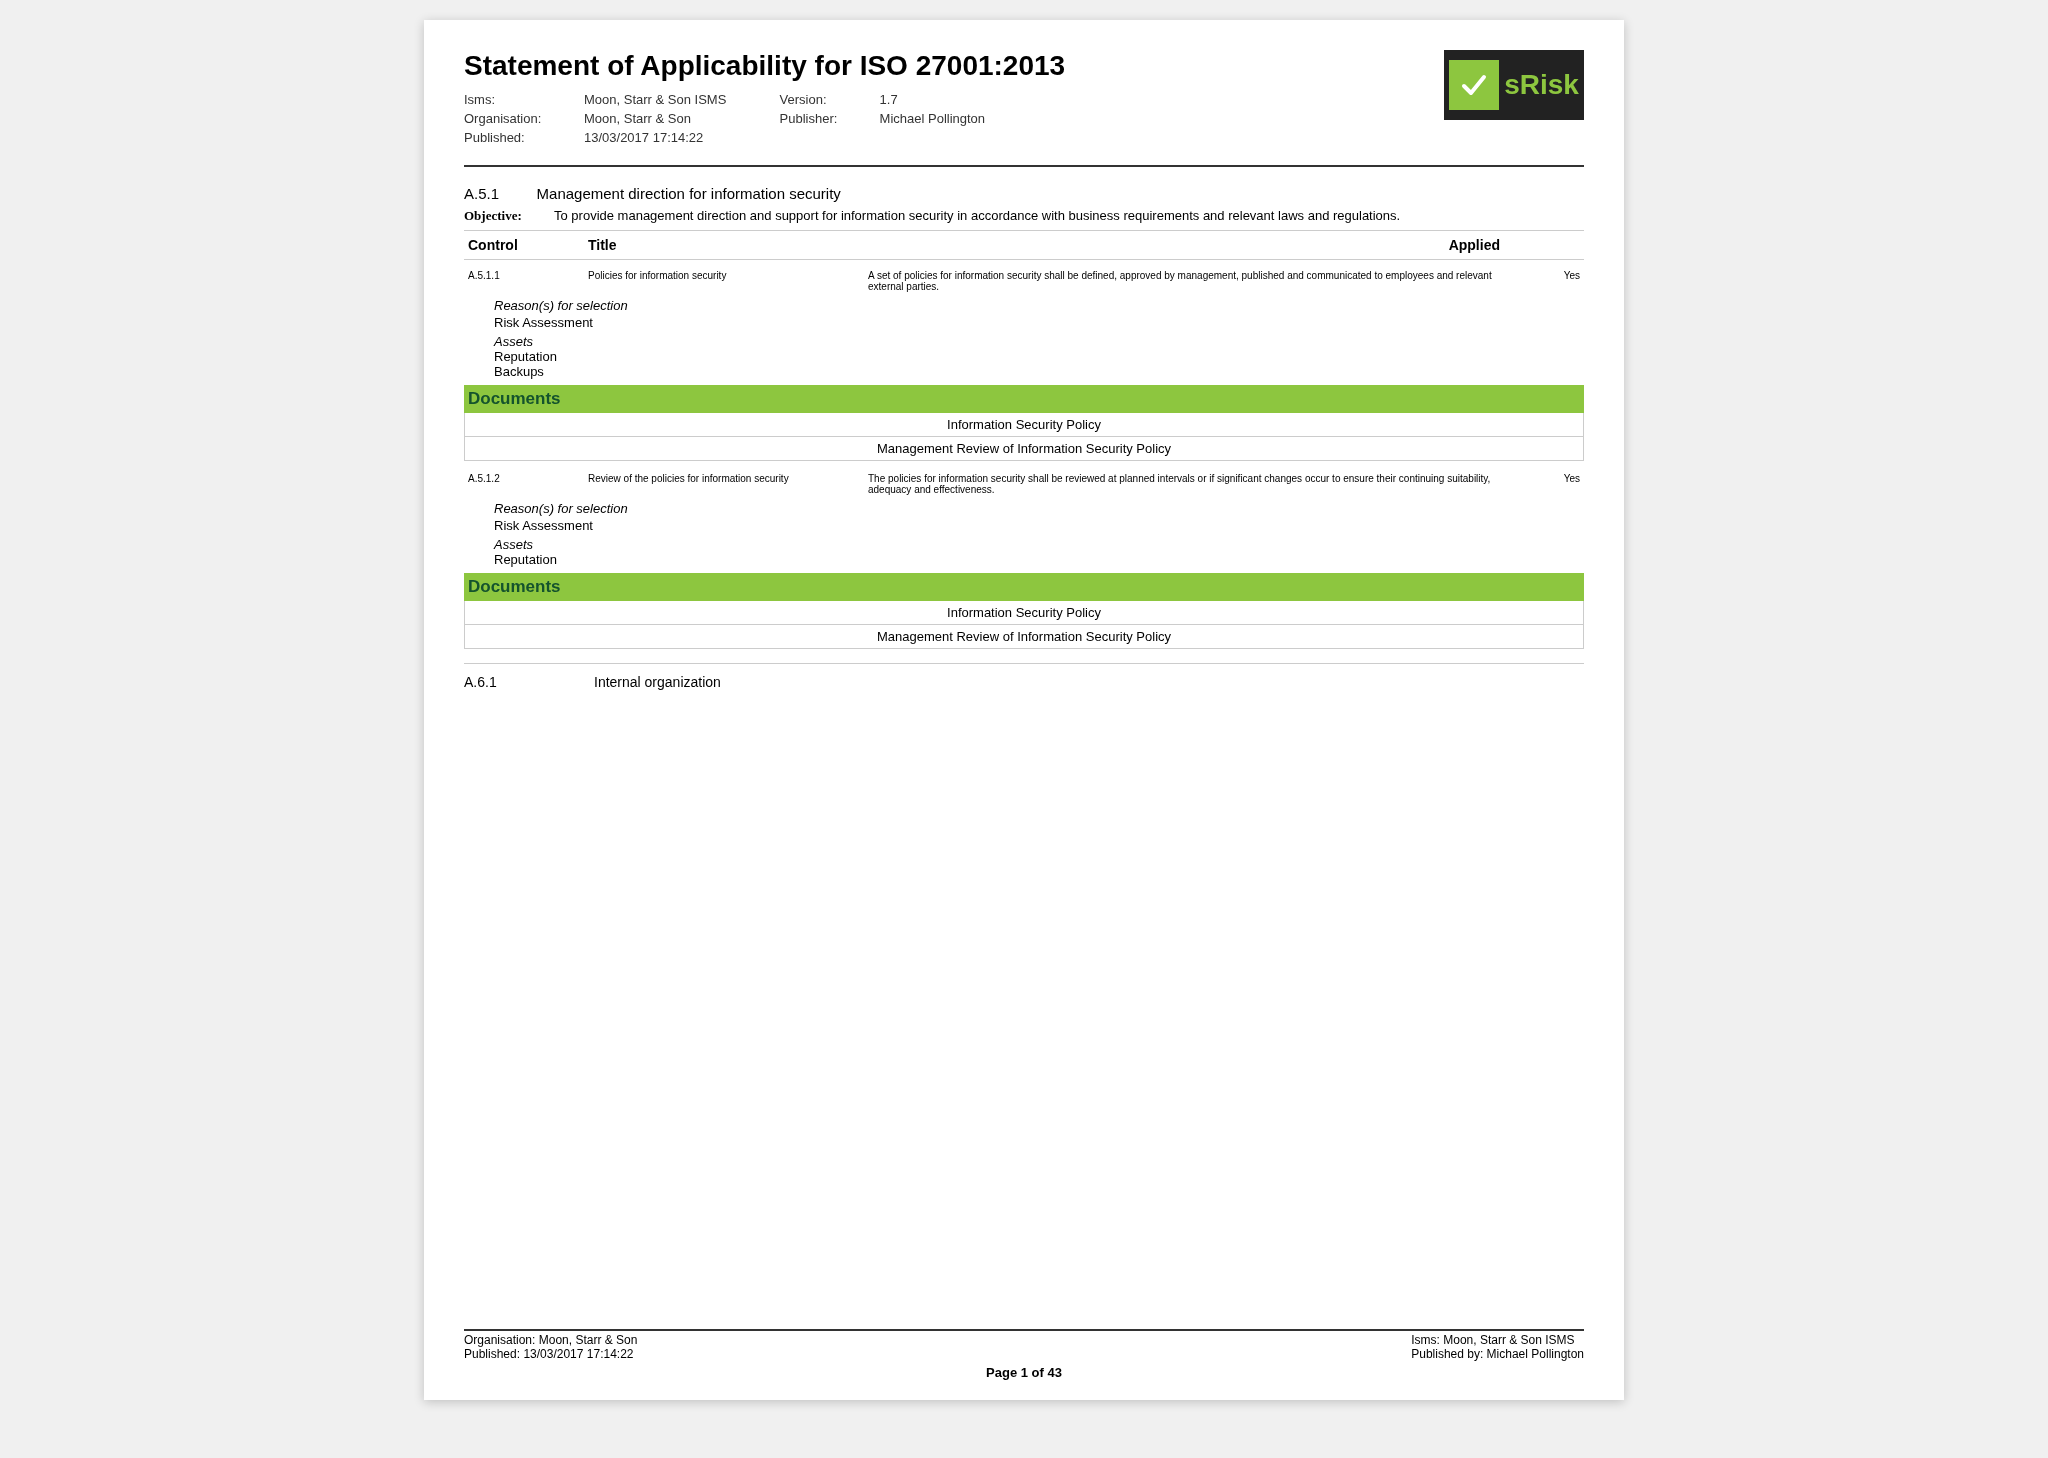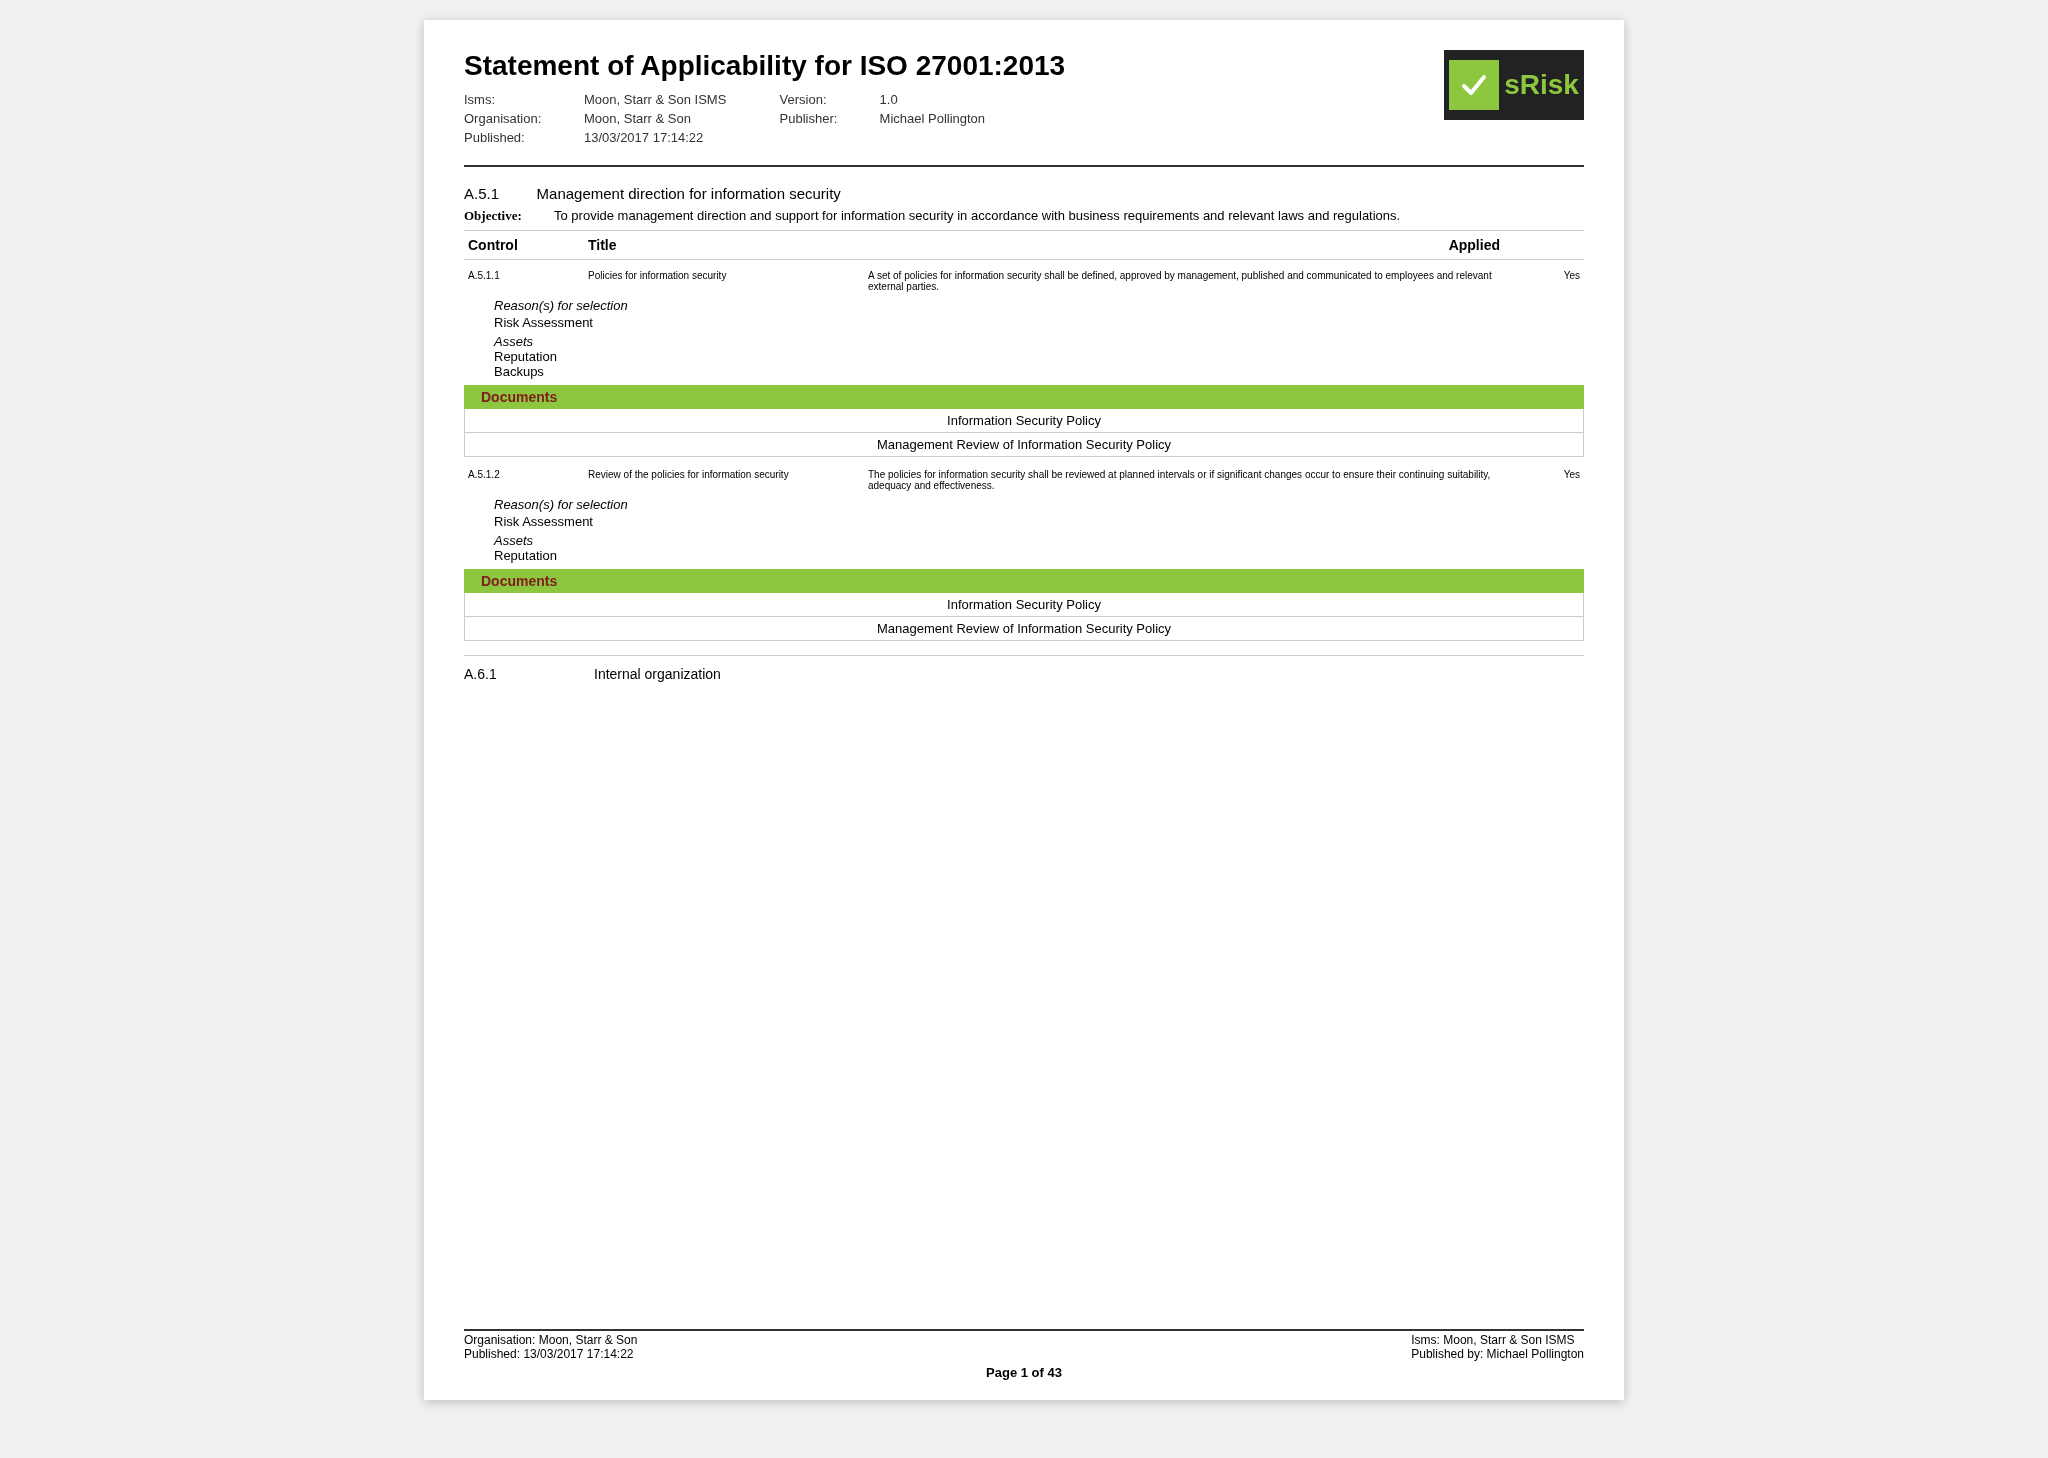--- a/index.html
+++ b/index.html
@@ -138,24 +138,24 @@
       padding-left: 30px;
       font-size: 13px;
       margin: 2px 0;
     }
     .assets-label {
       font-style: italic;
     }
     .assets-item { margin-left: 0; }
     .documents-bar {
       background: #8dc63f;
-      color: #7f1d1d;
-      font-weight: bold;
-      font-size: 14px;
-      padding: 4px 17px;
+      color: #14532d;
+      font-weight: bold;
+      font-size: 17px;
+      padding: 4px 4px;
       margin: 6px 0 0 0;
     }
     .a6-row {
       display: flex;
       gap: 10px;
       margin: 10px 0 4px 0;
       font-size: 14px;
     }
     .a6-id { min-width: 120px; }
     .a6-title {}
@@ -202,21 +202,21 @@
 
 <div class="page">
 
   <div class="header-top">
     <div class="header-left">
       <div class="page-title">Statement of Applicability for ISO 27001:2013</div>
       <div class="header-meta">
         <span class="meta-label">Isms:</span>
         <span class="meta-value">Moon, Starr &amp; Son ISMS</span>
         <span class="meta-label">Version:</span>
-        <span class="meta-value">1.0</span>
+        <span class="meta-value">1.7</span>
 
         <span class="meta-label">Organisation:</span>
         <span class="meta-value">Moon, Starr &amp; Son</span>
         <span class="meta-label">Publisher:</span>
         <span class="meta-value">Michael Pollington</span>
 
         <span class="meta-label">Published:</span>
         <span class="meta-value">13/03/2017 17:14:22</span>
         <span></span>
           <span></span>

